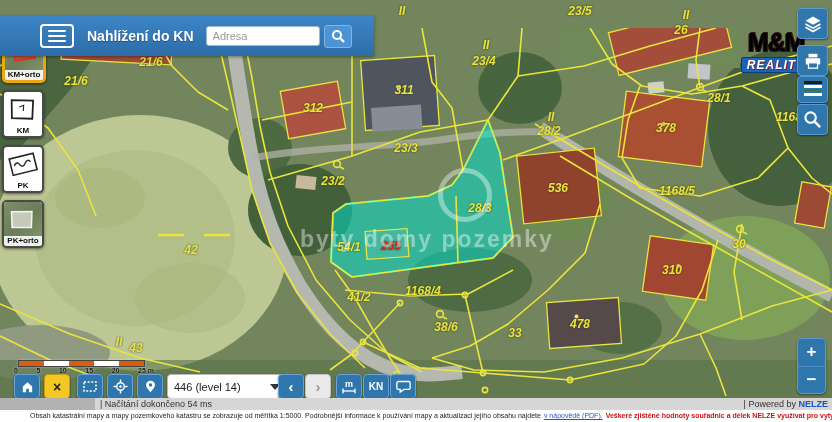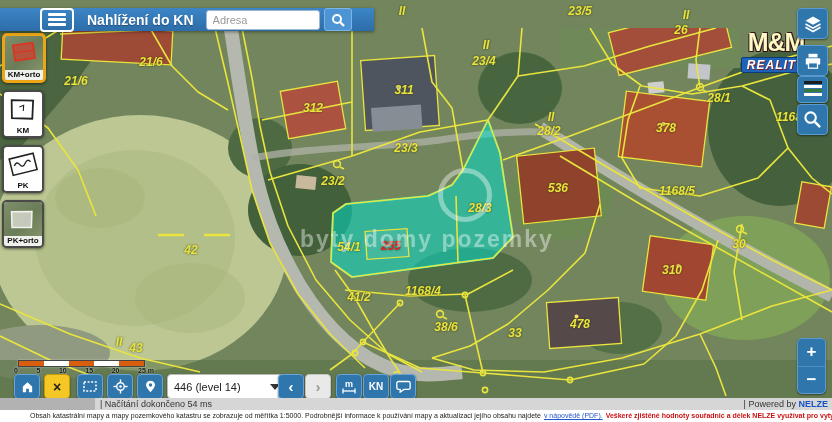--- a/index.html
+++ b/index.html
@@ -10,28 +10,28 @@
   #map-svg{position:absolute;left:0;top:28px;width:832px;height:370px;z-index:1}
   .map-labels{position:absolute;left:0;top:0;width:832px;height:422px;z-index:2;pointer-events:none}
   .plabel{position:absolute;transform:translate(-50%,-50%);font-size:12px;font-weight:bold;
           font-style:italic;color:#e9e43e;text-shadow:0 0 2px rgba(40,40,0,.85);white-space:nowrap}
   .plabel.r{color:#e2271b;text-shadow:0 0 2px rgba(0,0,0,.6)}
   .wm-text{position:absolute;left:300px;top:226px;font-size:23px;font-weight:900;letter-spacing:2px;
            color:rgba(255,255,255,.42);white-space:nowrap}
   .wm-ring{position:absolute;left:438px;top:168px;width:44px;height:44px;border-radius:50%;
            border:5px solid rgba(255,255,255,.40)}
   .brand{position:absolute;left:734px;top:29px;width:84px;text-align:center;z-index:3}
-  .brand-top{font-size:25px;line-height:26px;font-weight:900;color:#fef9c3;letter-spacing:-1px;
+  .brand-top{font-size:25px;line-height:26px;font-weight:900;color:#000000;letter-spacing:-1px;
              text-shadow:1px 1px 0 #30161a,-1px 1px 0 #30161a,1px -1px 0 #30161a}
   .brand-bottom{display:inline-block;background:#1f63b8;border:1px solid #0c3c78;border-radius:2px;
                 color:#fff;font-style:italic;font-weight:900;font-size:12px;padding:0 5px;letter-spacing:1px;
                 text-shadow:1px 1px 0 #7e1d20}
 
   
-  .topbar{position:absolute;left:0;top:8px;width:374px;height:23px;z-index:10;
+  .topbar{position:absolute;left:0;top:16px;width:374px;height:40px;z-index:10;
           background:linear-gradient(#3c85c6,#2d6da9);display:flex;align-items:center;
           box-shadow:0 1px 3px rgba(0,0,0,.4)}
   .hamburger{margin-left:40px;width:30px;height:20px;border:2px solid #fff;border-radius:4px;
              display:flex;flex-direction:column;justify-content:center;gap:2.5px;align-items:center;cursor:pointer}
   .hamburger i{display:block;width:18px;height:2.5px;background:#fff;border-radius:1px}
   .tb-title{margin-left:13px;color:#fff;font-size:14px;font-weight:bold;text-shadow:0 1px 1px rgba(0,0,0,.35)}
   .tb-search{margin-left:12px;width:100px;height:18px;border:1px solid #9bb9d4;border-radius:3px;
              font-size:11px;padding:0 6px;color:#333;background:#fff}
   .tb-search::placeholder{color:#999}
   .tb-search-btn{margin-left:4px;width:26px;height:21px;background:#4c94d4;border:1px solid #7fb5e4;

